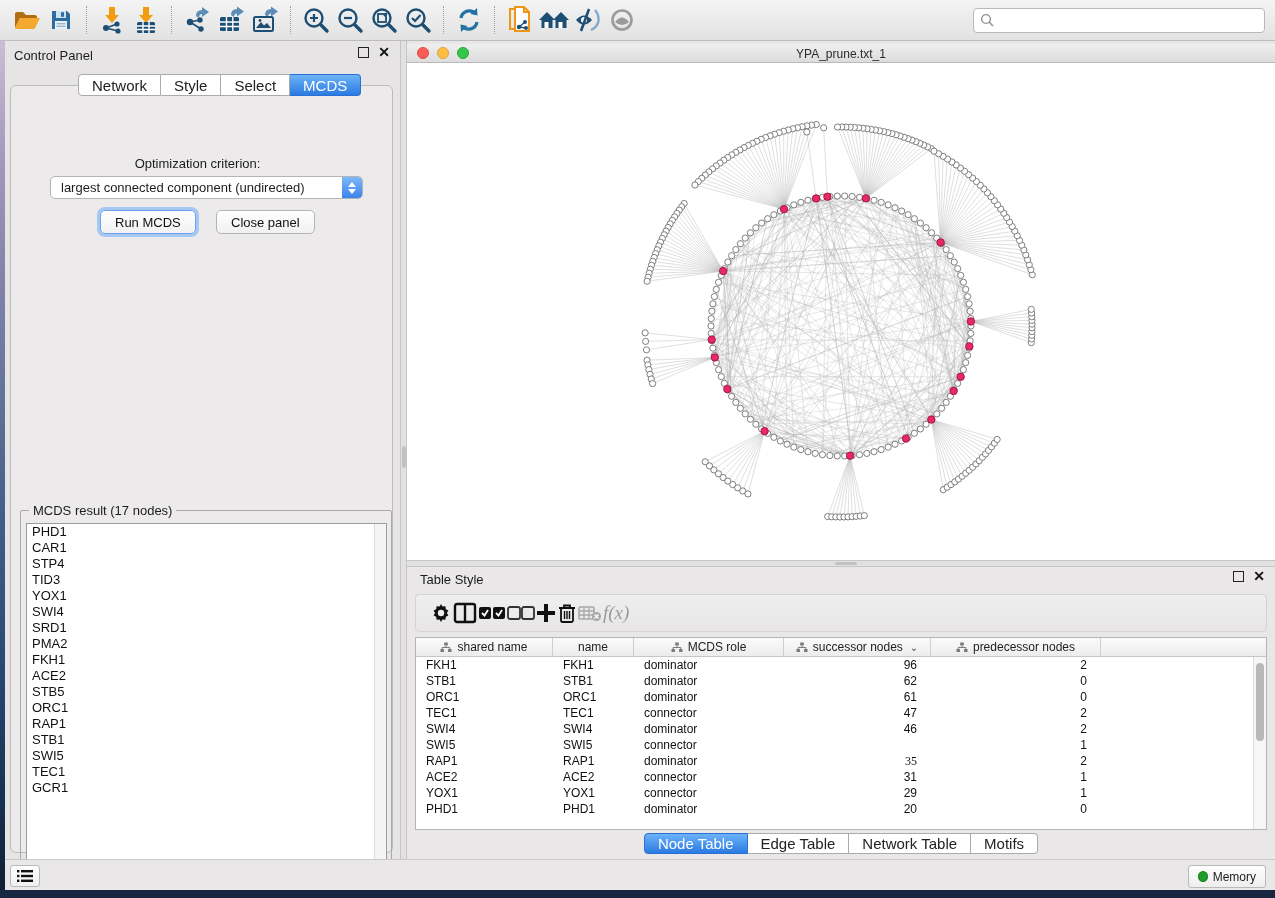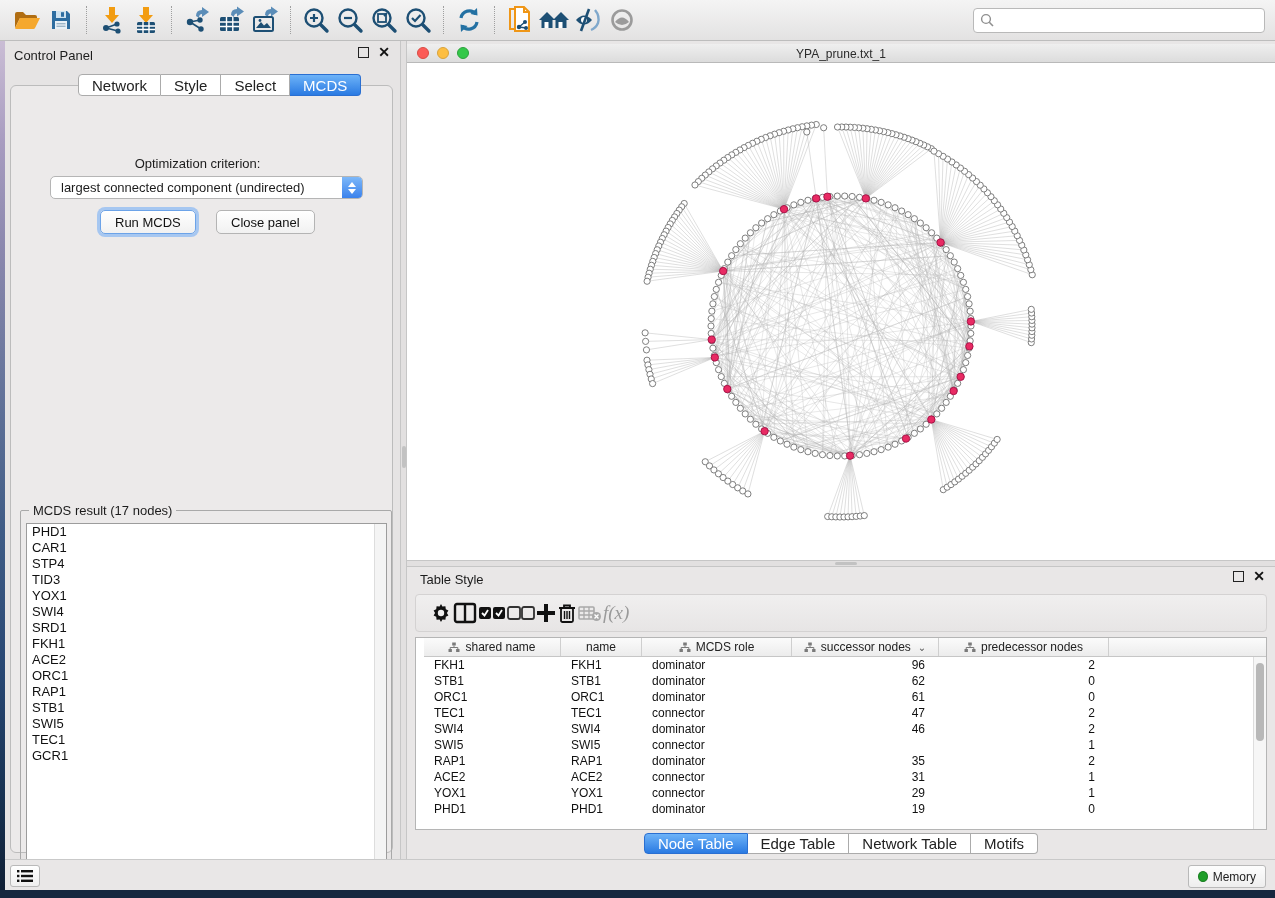--- a/index.html
+++ b/index.html
@@ -83,21 +83,21 @@
 
   
   #table-panel { left:407px; top:567px; width:868px; height:292px; background:#e9e7e7; }
   #tp-title { position:absolute; left:13px; top:5px; font-size:13px; }
   #tp-toolbar { position:absolute; left:8px; top:27px; width:852px; height:38px;
     background:linear-gradient(#f0efef,#e7e5e5); border:1px solid #d4d2d2; border-radius:4px;
     display:flex; align-items:center; gap:1px; padding-left:14px; }
   .tpi { display:flex; align-items:center; justify-content:center; }
   #fx-label { font:italic 19px "Liberation Serif", serif; color:#9a9a9a; }
   #node-table { position:absolute; left:8px; top:70px; width:852px; height:193px; background:#fff;
-    border:1px solid #b5b5b5; overflow:hidden;padding-left:8px; }
+    border:1px solid #b5b5b5; overflow:hidden; }
   #nt-header { display:flex; height:19px; background:linear-gradient(#fbfbfb,#ececec);
     border-bottom:1px solid #c6c6c6; }
   .th { display:flex; align-items:center; justify-content:center; gap:5px;
     border-right:1px solid #cfcfcf; font-size:12px; color:#222; position:relative; }
   .th svg { flex:0 0 auto; }
   .sortchev { font-size:10px; color:#555; margin-left:2px; }
   .tr { display:flex; height:16px; }
   .td { font-size:12px; line-height:16px; color:#111; white-space:nowrap; overflow:hidden; }
   .td.l { padding-left:10px; text-align:left; }
   .td.r { padding-right:14px; text-align:right; }
@@ -306,25 +306,27 @@
   <div class="mcds-item"><span>STP4</span></div>
 
   <div class="mcds-item"><span>TID3</span></div>
 
   <div class="mcds-item"><span>YOX1</span></div>
 
   <div class="mcds-item"><span>SWI4</span></div>
 
   <div class="mcds-item"><span>SRD1</span></div>
 
+  <div class="mcds-item"><span>PMA2</span></div>
 
   <div class="mcds-item"><span>FKH1</span></div>
 
   <div class="mcds-item"><span>ACE2</span></div>
 
+  <div class="mcds-item"><span>STB5</span></div>
 
   <div class="mcds-item"><span>ORC1</span></div>
 
   <div class="mcds-item"><span>RAP1</span></div>
 
   <div class="mcds-item"><span>STB1</span></div>
 
   <div class="mcds-item"><span>SWI5</span></div>
 
   <div class="mcds-item"><span>TEC1</span></div>
@@ -1330,21 +1332,21 @@
           <div class="td l" style="width: 81px;">SWI5</div>
           <div class="td l" style="width: 150px;">connector</div>
           <div class="td r" style="width: 147px; margin-top: 24px;">43</div>
           <div class="td r" style="width: 170px;">1</div>
           <div class="td l" style="width: 152px;"></div>
         </div>
         <div class="tr">
           <div class="td l" style="width: 137px;">RAP1</div>
           <div class="td l" style="width: 81px;">RAP1</div>
           <div class="td l" style="width: 150px;">dominator</div>
-          <div class="td r" style="width: 147px;">35</div>
+          <div class="td r" style="width: 147px; font-family: Liberation Serif, serif;">35</div>
           <div class="td r" style="width: 170px;">2</div>
           <div class="td l" style="width: 152px;"></div>
         </div>
         <div class="tr">
           <div class="td l" style="width: 137px;">ACE2</div>
           <div class="td l" style="width: 81px;">ACE2</div>
           <div class="td l" style="width: 150px;">connector</div>
           <div class="td r" style="width: 147px;">31</div>
           <div class="td r" style="width: 170px;">1</div>
           <div class="td l" style="width: 152px;"></div>
@@ -1354,21 +1356,21 @@
           <div class="td l" style="width: 81px;">YOX1</div>
           <div class="td l" style="width: 150px;">connector</div>
           <div class="td r" style="width: 147px;">29</div>
           <div class="td r" style="width: 170px;">1</div>
           <div class="td l" style="width: 152px;"></div>
         </div>
         <div class="tr">
           <div class="td l" style="width: 137px;">PHD1</div>
           <div class="td l" style="width: 81px;">PHD1</div>
           <div class="td l" style="width: 150px;">dominator</div>
-          <div class="td r" style="width: 147px;">19</div>
+          <div class="td r" style="width: 147px;">20</div>
           <div class="td r" style="width: 170px;">0</div>
           <div class="td l" style="width: 152px;"></div>
         </div>
       </div>
     <div id="nt-scroll">
         <div id="nt-thumb"></div>
       </div>
   </div>
   <div id="tp-tabs">
     <span class="tab sel">Node Table</span>

